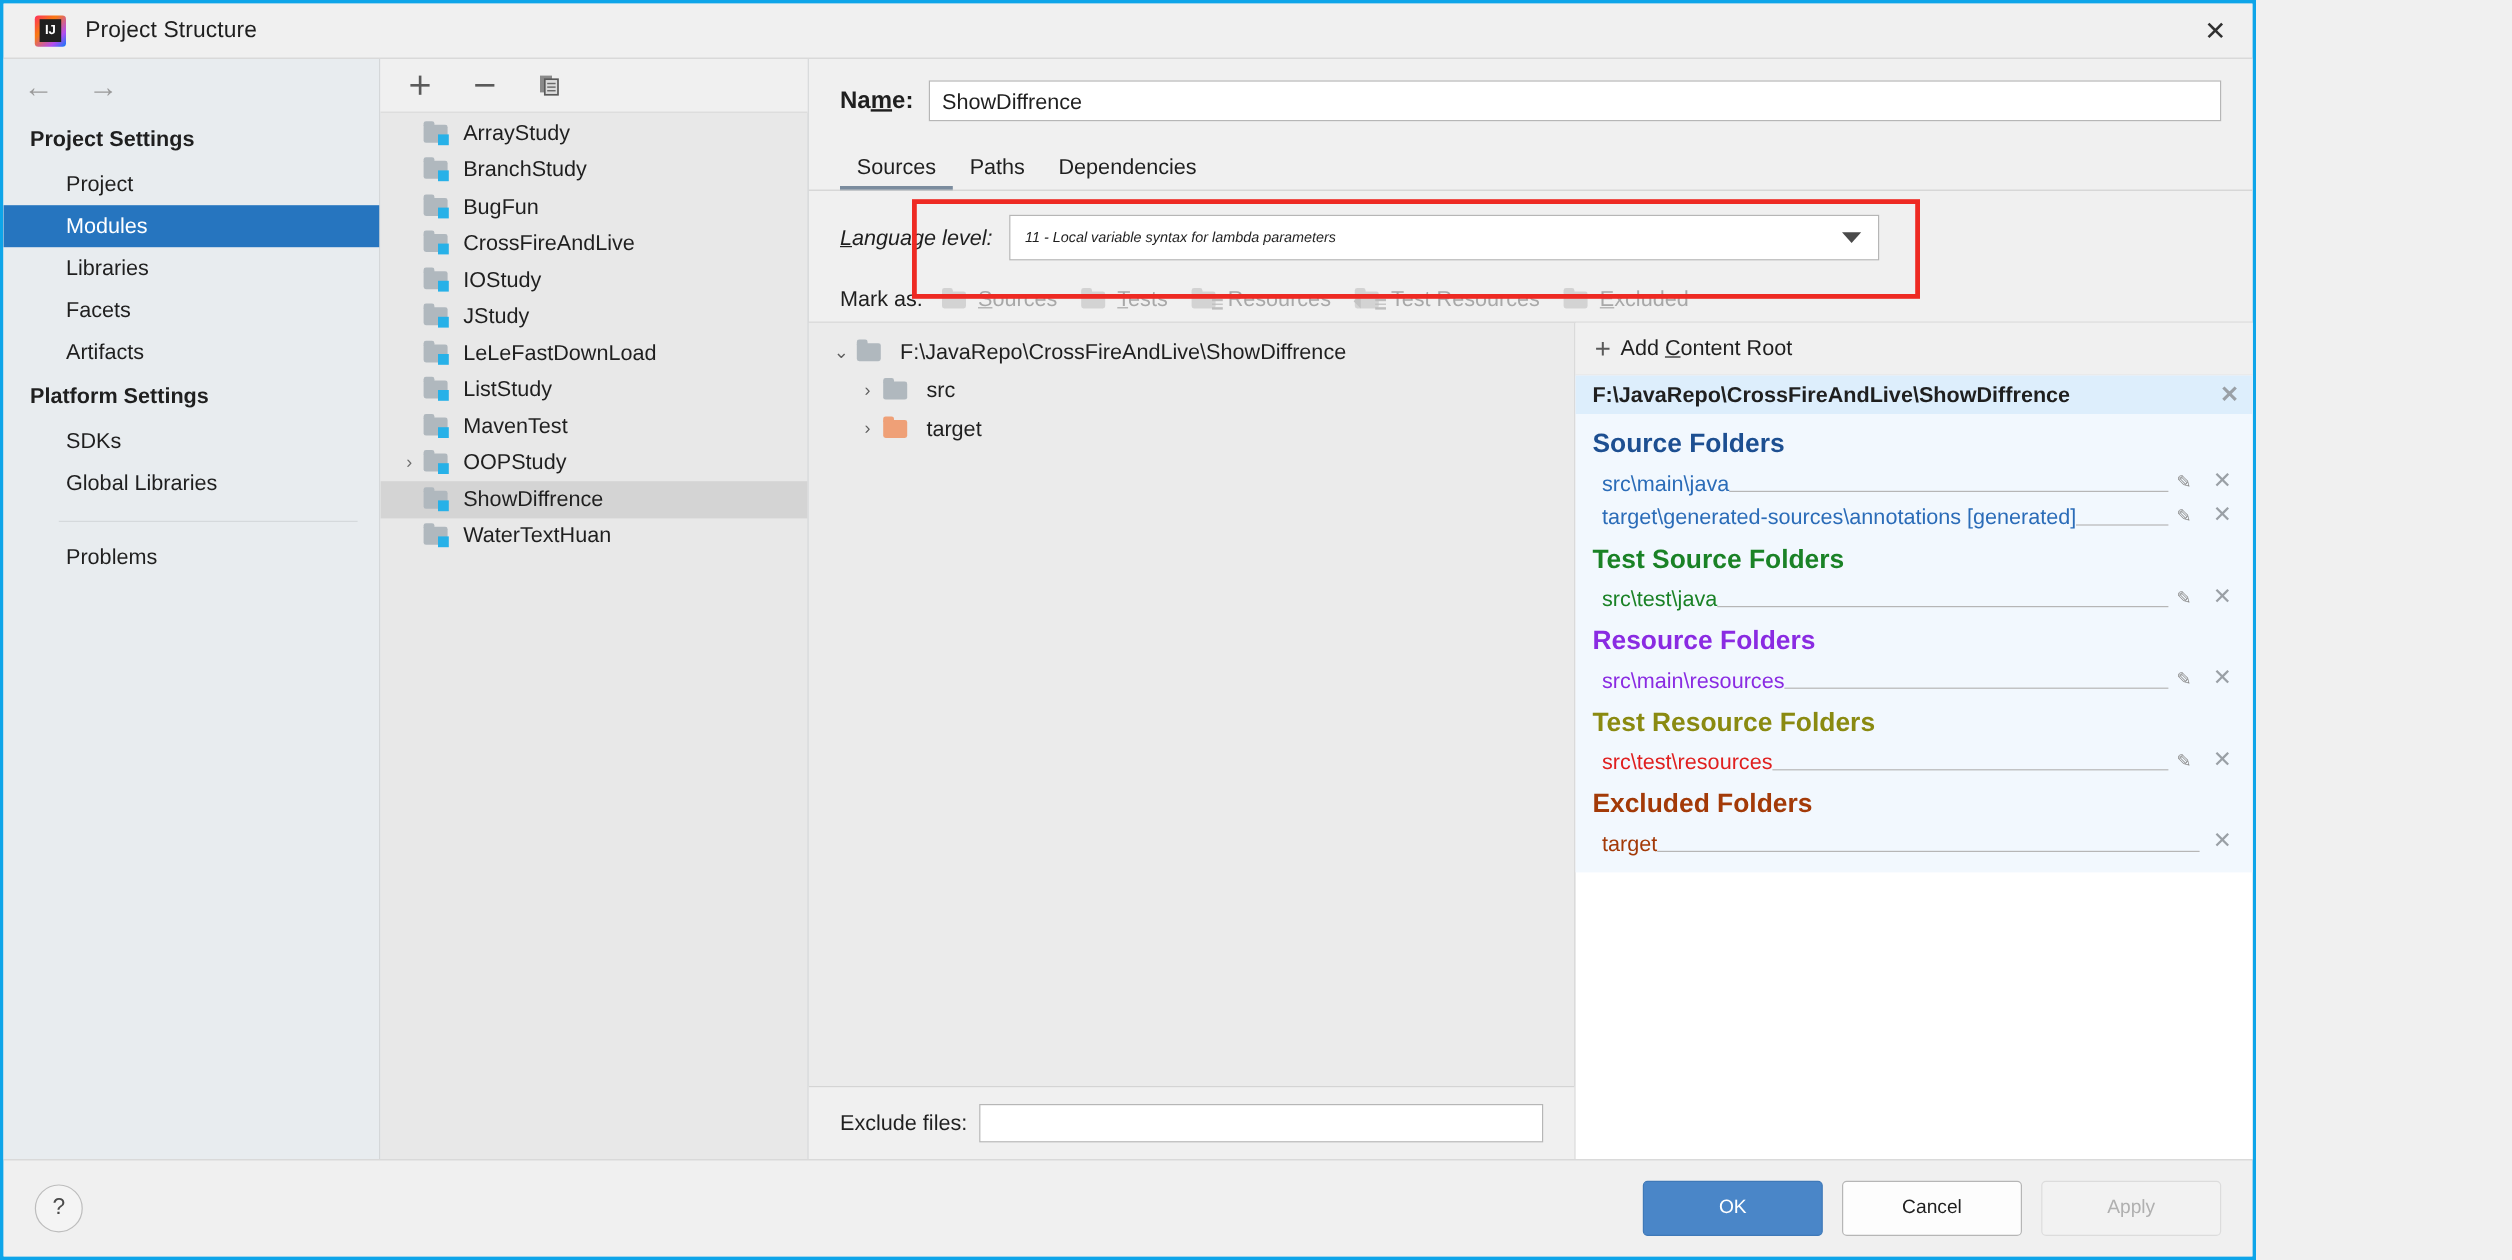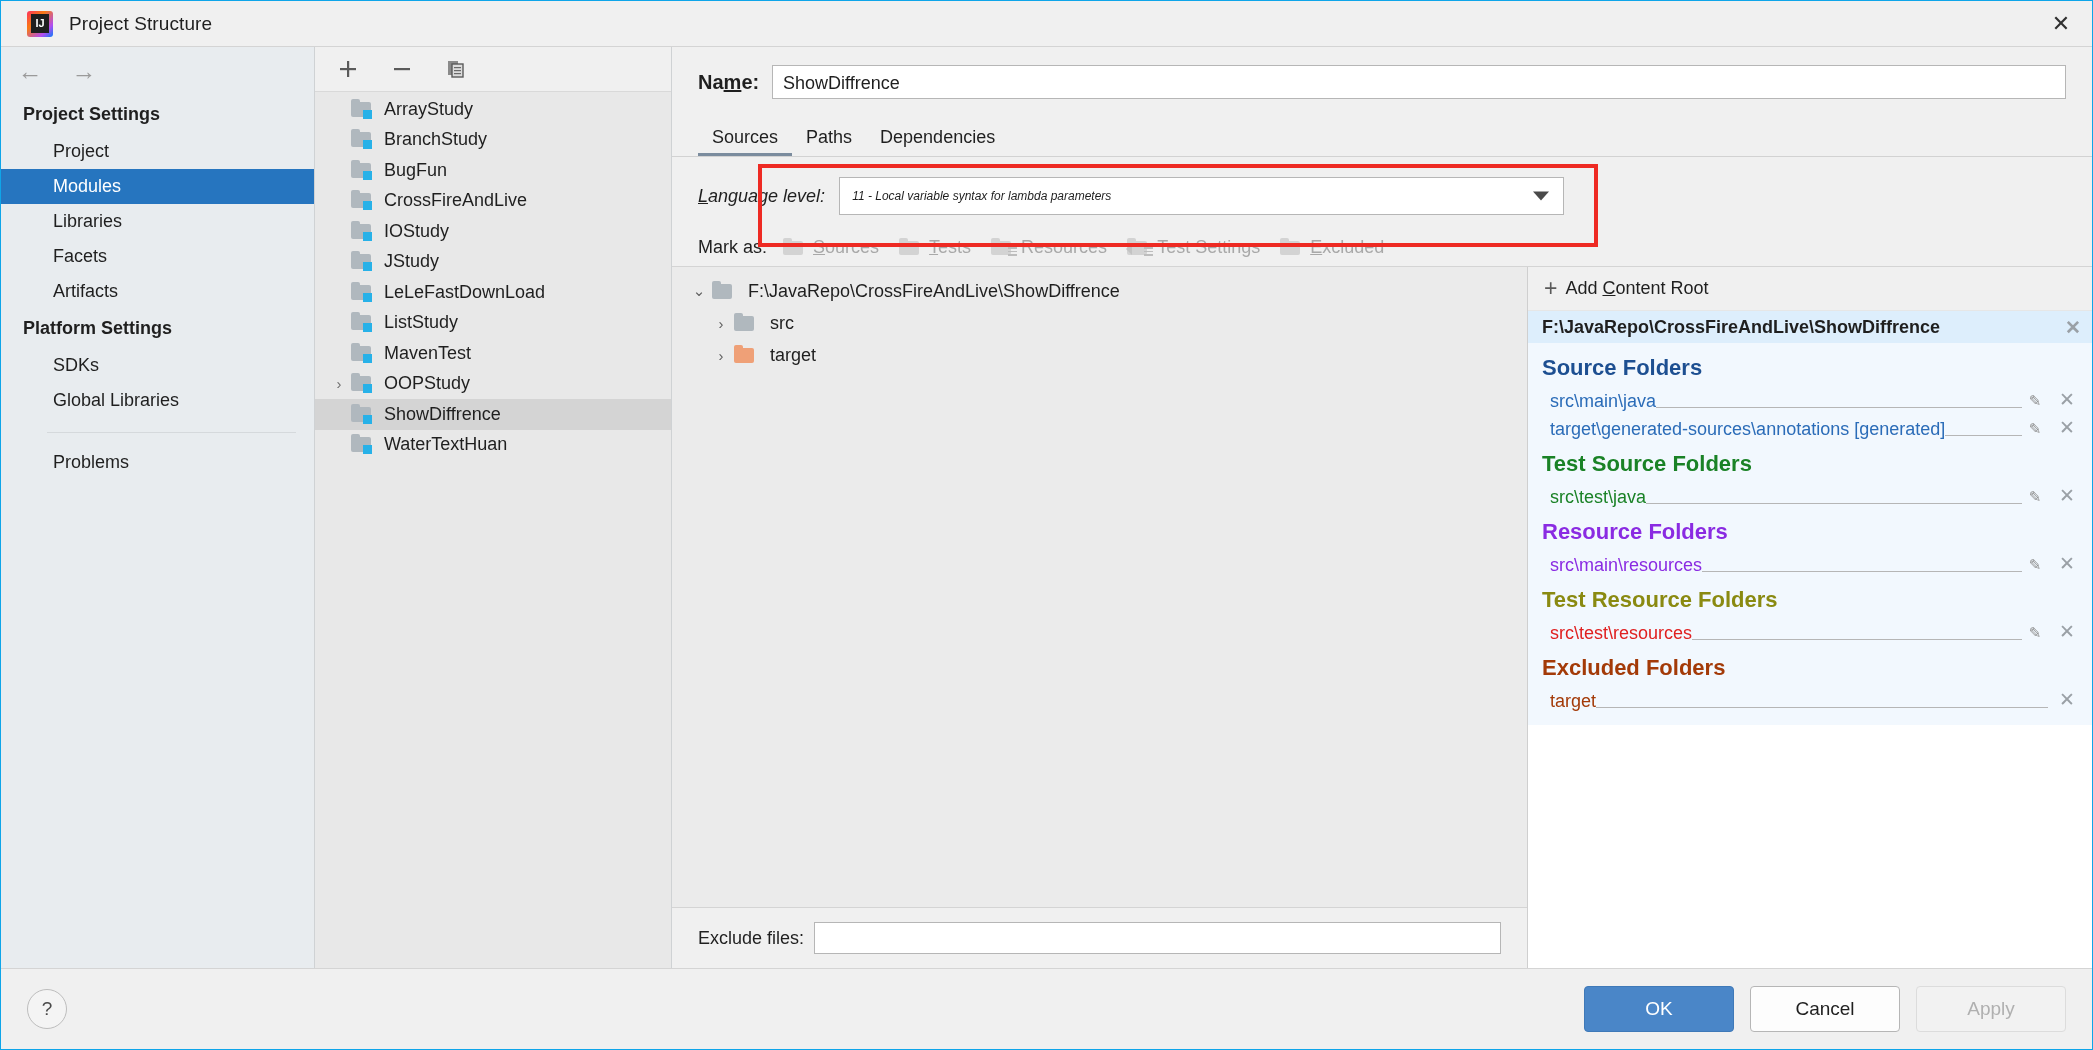--- a/index.html
+++ b/index.html
@@ -5,25 +5,25 @@
   html, body {
     margin: 0; padding: 0;
     width: 2093px; height: 1050px;
     overflow: hidden;
     background: #f0f0f0;
     font-family: "Liberation Sans", sans-serif;
     -webkit-font-smoothing: antialiased;
   }
   .dialog {
     position: relative;
-    width: 2093px; height: 1050px;
+    width: 1880px; height: 1050px;
     background: #f0f0f0;
     display: flex; flex-direction: column;
     box-sizing: border-box;
-    border: 1px solid #0ea5e9;
+    border: 3px solid #0ea5e9;
   }
 
   
   .titlebar {
     height: 45px;
     background: #f0f0f0;
     display: flex; align-items: center;
     flex: none;
     border-bottom: 1px solid #d4d4d4;
     position: relative;
@@ -397,21 +397,21 @@
     width: 38px; height: 38px;
     border: 1px solid #bdbdbd; border-radius: 50%;
     display: flex; align-items: center; justify-content: center;
     font-size: 19px; color: #4a4a4a; background: #f4f4f4;
   }
   .footer-spacer { flex: 1 1 auto; }
   .btn {
     height: 46px; min-width: 150px;
     border-radius: 4px;
     display: flex; align-items: center; justify-content: center;
-    font-size: 19px;
+    font-size: 16px;
     margin-left: 16px;
     box-sizing: border-box;
   }
   .btn.primary { background: #4a86c8; color: #ffffff; border: 1px solid #3f79b8; }
   .btn.secondary { background: #fdfdfd; color: #1f1f1f; border: 1px solid #b6b6b6; }
   .btn.disabled { background: #f2f2f2; color: #b0b0b0; border: 1px solid #dcdcdc; }
 </style>
 </head>
 <body>
 
@@ -624,21 +624,21 @@
           <span class="mi">
               <span class="mfold"></span>
               <span class="mdia"></span>
               <span class="mlines">
                 <i></i>
                 <i></i>
                 <i></i>
                 <i></i>
               </span>
             </span>
-          <span>Test Settings</span>
+          <span>Test Resources</span>
         </div>
         <div class="mark-btn">
           <span class="mi">
               <span class="mfold"></span>
             </span>
           <span><u>E</u>xcluded</span>
         </div>
       </div>
 
       <div class="content-split">

